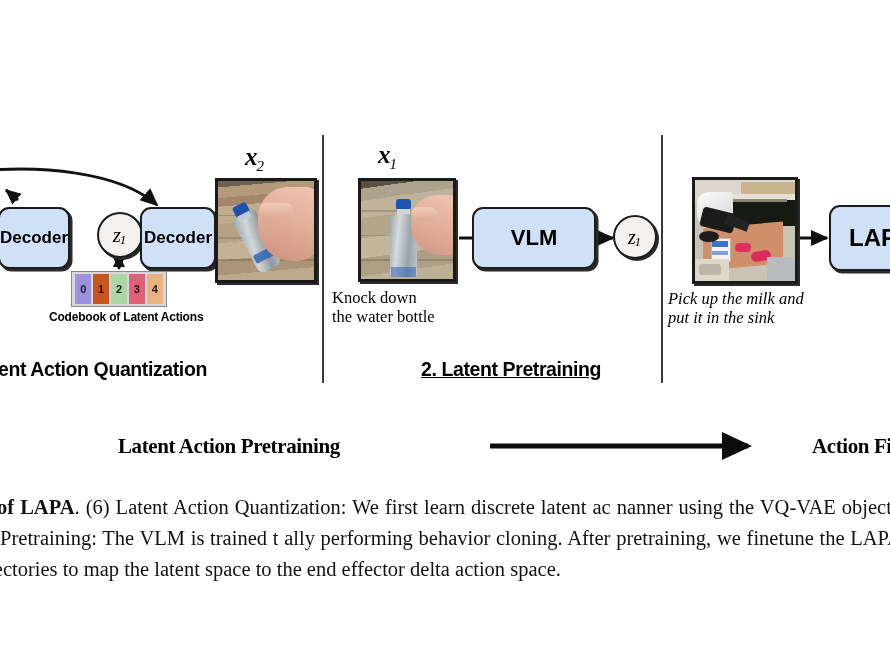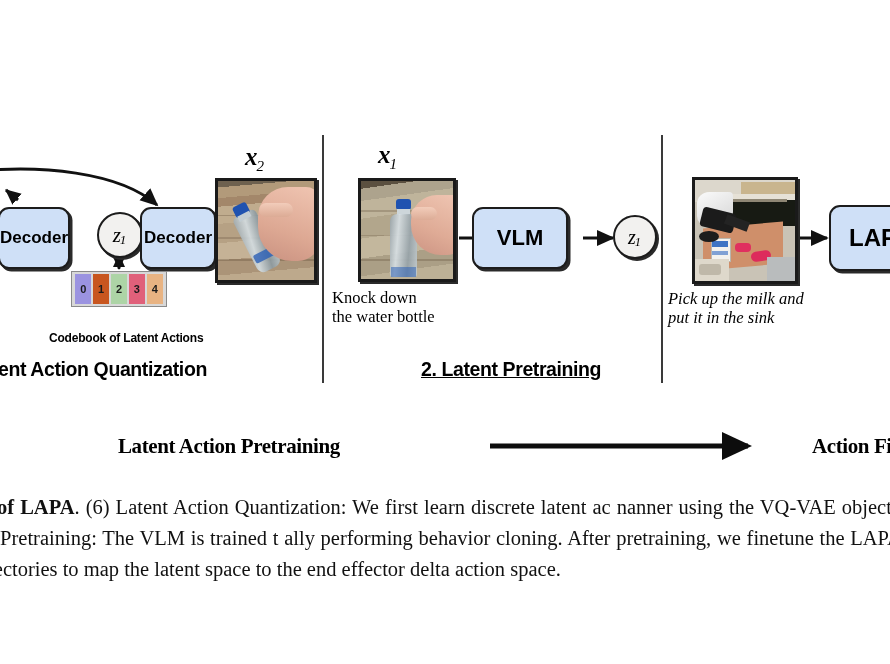--- a/index.html
+++ b/index.html
@@ -130,21 +130,21 @@
     align-items: center;
     justify-content: center;
     font-family: "Liberation Sans", sans-serif;
     font-weight: bold;
     font-size: 11px;
     color: #1b1b1b;
   }
   #codebook-label {
     position: absolute;
     left: -22px;
-    top: 60px;
+    top: 39px;
     width: 142px;
     text-align: left;
     font-family: "Liberation Sans", sans-serif;
     font-weight: bold;
     font-size: 12px;
     letter-spacing: -0.2px;
     white-space: nowrap;
   }
 
   
@@ -309,21 +309,21 @@
 
     <div class="abs" style="right:-12px;top:14px;width:54px;height:60px;border-radius:26px 10px 18px 30px;
          background:linear-gradient(205deg,#f0c7b4,#dfab96 60%,#cb9382);"></div>
     <div class="abs" style="left:50px;top:26px;width:26px;height:13px;border-radius:7px;
          background:linear-gradient(180deg,#f2ccba,#dcac96);"></div>
   </div>
 
   <div class="photo-caption" style="left:332px; top:288px; width:150px;">Knock down
 the water bottle</div>
 
-  <div class="box" style="left:472px; top:207px; width:96px; height:62px; font-size:22px;">
+  <div class="box" style="left:472px; top:207px; width:124px; height:62px; font-size:22px;">
     <span>VLM</span>
   </div>
 
   <div class="zcircle" style="left:613px; top:215px; width:44px; height:44px; font-size:20px;">
     <span>z</span>
       <span class="sub">1</span>
   </div>
 
   <div class="section-title" style="left:421px; top:358px;text-decoration:underline;">2. Latent Pretraining</div>
 

